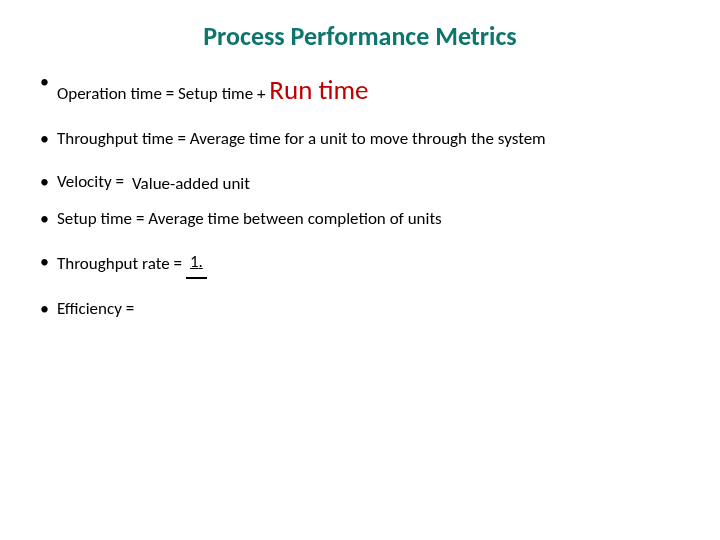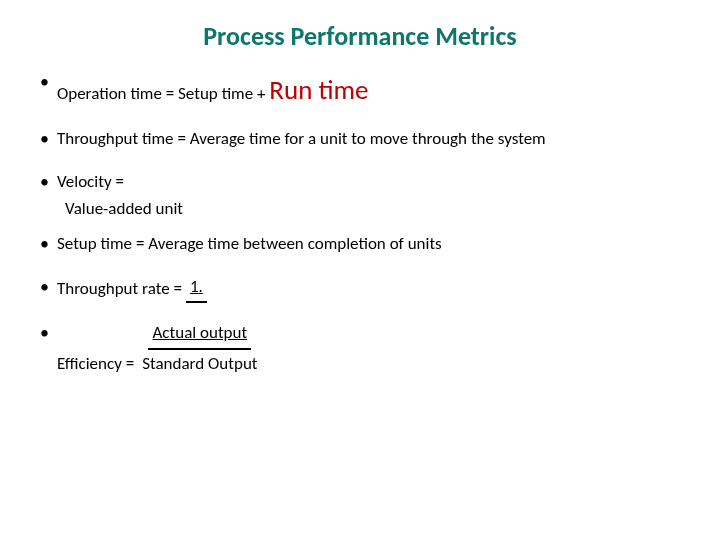--- a/index.html
+++ b/index.html
@@ -63,21 +63,21 @@
       padding: 0 4px 2px 4px;
       text-decoration: underline;
     }
 
     .fraction-denominator {
       padding: 2px 4px 0 4px;
     }
 
     .velocity-label {
       display: flex;
-      flex-direction: column;
+      flex-direction: row;
       align-items: flex-start;
     }
 
     .fraction-inline {
       display: inline-flex;
       flex-direction: column;
       align-items: center;
       vertical-align: middle;
       margin-left: 4px;
     }
@@ -152,21 +152,17 @@
     </div>
   </div>
 
   <div class="spacer"></div>
 
   <div class="bullet-section">
     <span class="bullet">•</span>
     <div class="bullet-content">
       <div class="eff-line1">
         <span>Efficiency = </span>
-        <span class="fraction-inline">
-          <span class="fraction-numerator">Actual output</span>
-          <span class="fraction-denominator">Standard Output</span>
-        </span>
       </div>
     </div>
   </div>
 
 </div>
 
 </body></html>

